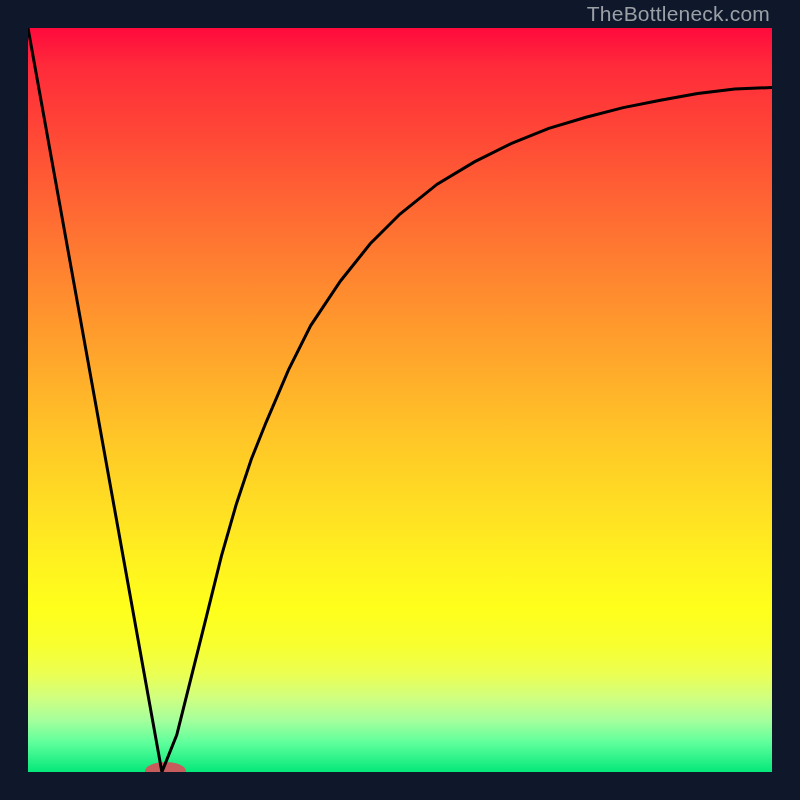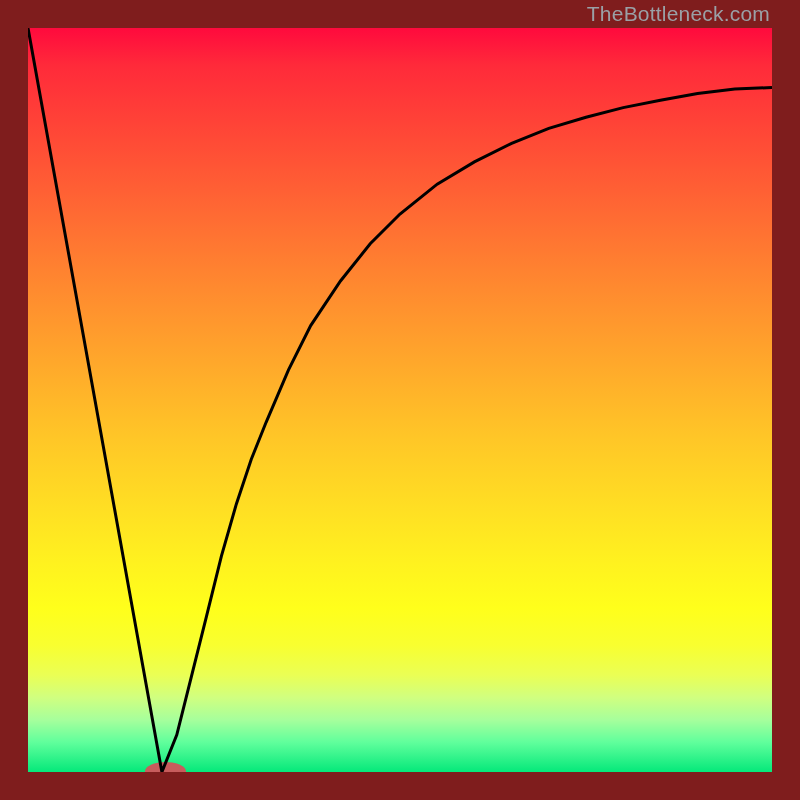--- a/index.html
+++ b/index.html
@@ -8,21 +8,21 @@
     width: 800px;
     height: 800px;
     background: #000;
     overflow: hidden;
     font-family: Arial, Helvetica, sans-serif;
   }
   .frame {
     position: relative;
     width: 800px;
     height: 800px;
-    background: #7f1d1d;
+    background: #0f172a;
   }
   .plot-area {
     position: absolute;
     left: 28px;
     top: 28px;
     width: 744px;
     height: 744px;
     overflow: hidden;
   }
   .gradient {

